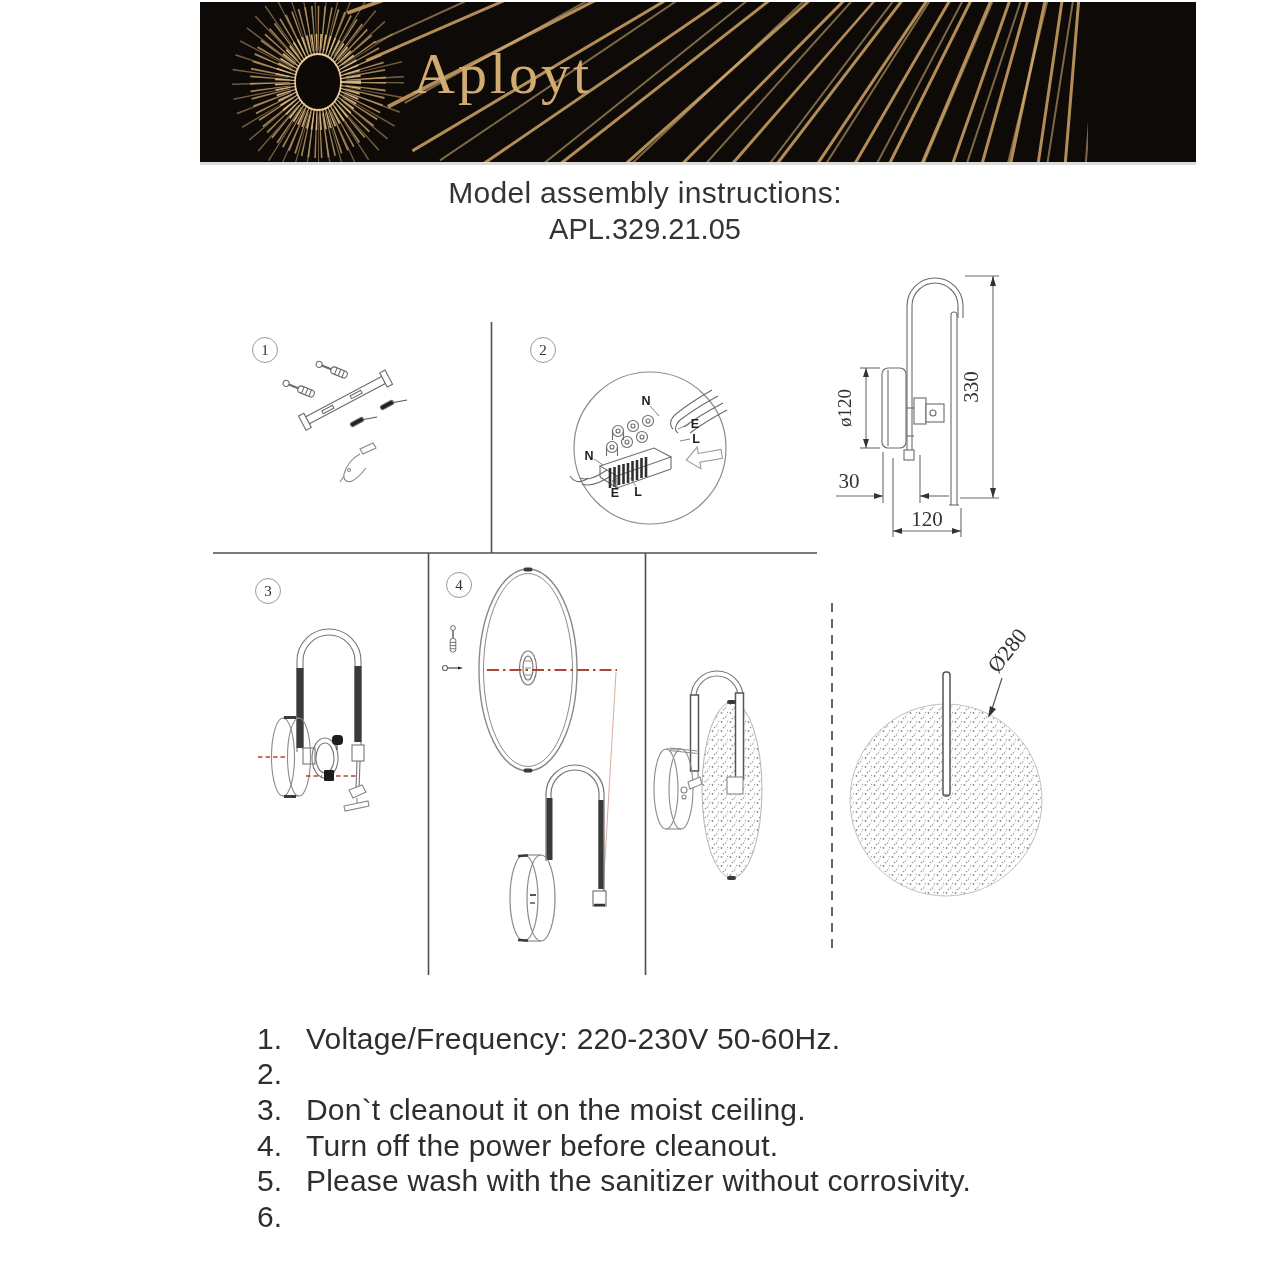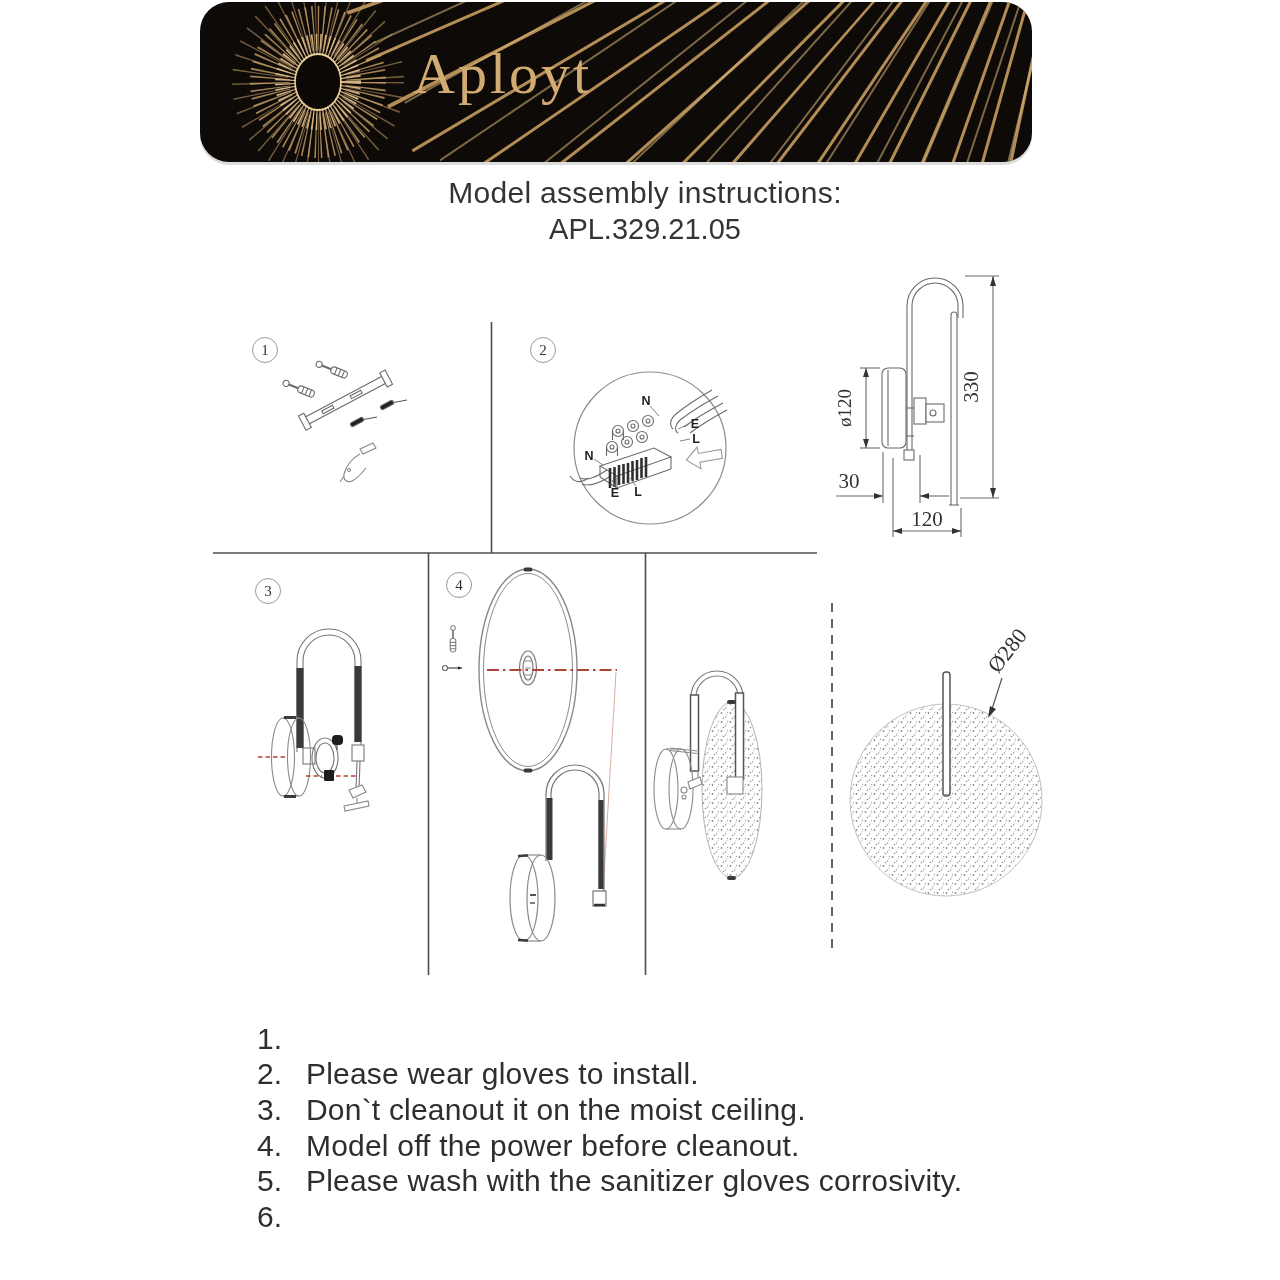--- a/index.html
+++ b/index.html
@@ -1,21 +1,21 @@
 <!DOCTYPE html>
 <html><head>
 <meta charset="utf-8">
 <style>
   html,body{margin:0;padding:0;background:#ffffff;}
   body{width:1280px;height:1280px;position:relative;overflow:hidden;
        font-family:"Liberation Sans",sans-serif;color:#2e2e2e;}
 
   
-  .banner{position:absolute;left:200px;top:2px;width:832px;height:160px;
-          background:#0d0a07;overflow:hidden;box-shadow:0 3px 0 #dcdcdc;border-radius:29px;}
+  .banner{position:absolute;left:200px;top:2px;width:996px;height:160px;
+          background:#0d0a07;overflow:hidden;box-shadow:0 3px 0 #dcdcdc;}
   .banner svg{position:absolute;left:0;top:0;}
   .brand-text{position:absolute;left:213px;top:38px;font-family:"Liberation Serif",serif;
               font-size:58px;font-weight:400;letter-spacing:3px;color:#d2ab72;}
 
   
   .title-block{position:absolute;left:0;top:176px;width:1290px;text-align:center;}
   .title-main{font-size:30px;letter-spacing:.3px;color:#343434;}
   .title-model{font-size:29px;margin-top:3px;color:#343434;}
 
   
@@ -322,33 +322,33 @@
     <line x1="943" y1="795" x2="950" y2="795" stroke="#777" stroke-width="1.5"></line>
     <line x1="1002" y1="678" x2="991" y2="712" stroke-width="1.2"></line>
     <polygon points="988,718 990,706 996,709" fill="#333" stroke="none"></polygon>
   </g>
   <text x="1013" y="655" transform="rotate(-52 1013 655)" font-family="Liberation Serif, serif" font-size="22" fill="#333" text-anchor="middle">Ø280</text>
 </svg>
 
 <div class="instructions">
   <div class="inst-row">
     <span class="inst-num">1.</span>
+    <span class="inst-text">Voltage/Frequency: 220-230V 50-60Hz.</span>
   </div>
   <div class="inst-row">
     <span class="inst-num">2.</span>
-    <span class="inst-text">Please wear gloves to install.</span>
   </div>
   <div class="inst-row">
     <span class="inst-num">3.</span>
     <span class="inst-text">Don`t cleanout it on the moist ceiling.</span>
   </div>
   <div class="inst-row">
     <span class="inst-num">4.</span>
-    <span class="inst-text">Model off the power before cleanout.</span>
+    <span class="inst-text">Turn off the power before cleanout.</span>
   </div>
   <div class="inst-row">
     <span class="inst-num">5.</span>
-    <span class="inst-text">Please wash with the sanitizer gloves corrosivity.</span>
+    <span class="inst-text">Please wash with the sanitizer without corrosivity.</span>
   </div>
   <div class="inst-row">
     <span class="inst-num">6.</span>
   </div>
 </div>
 
 </body></html>

